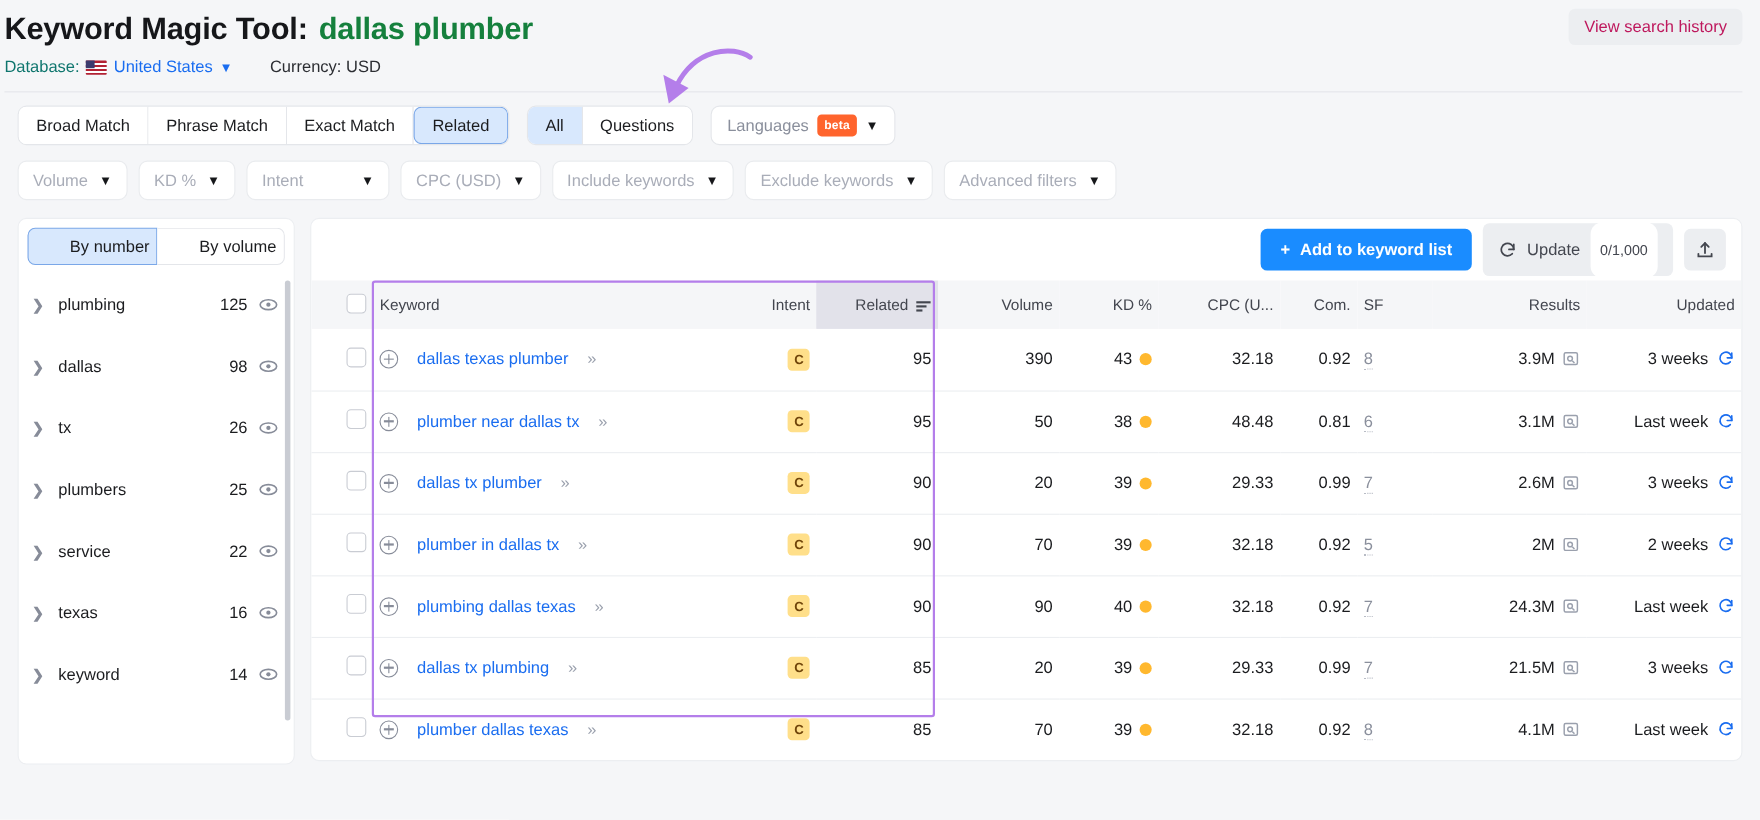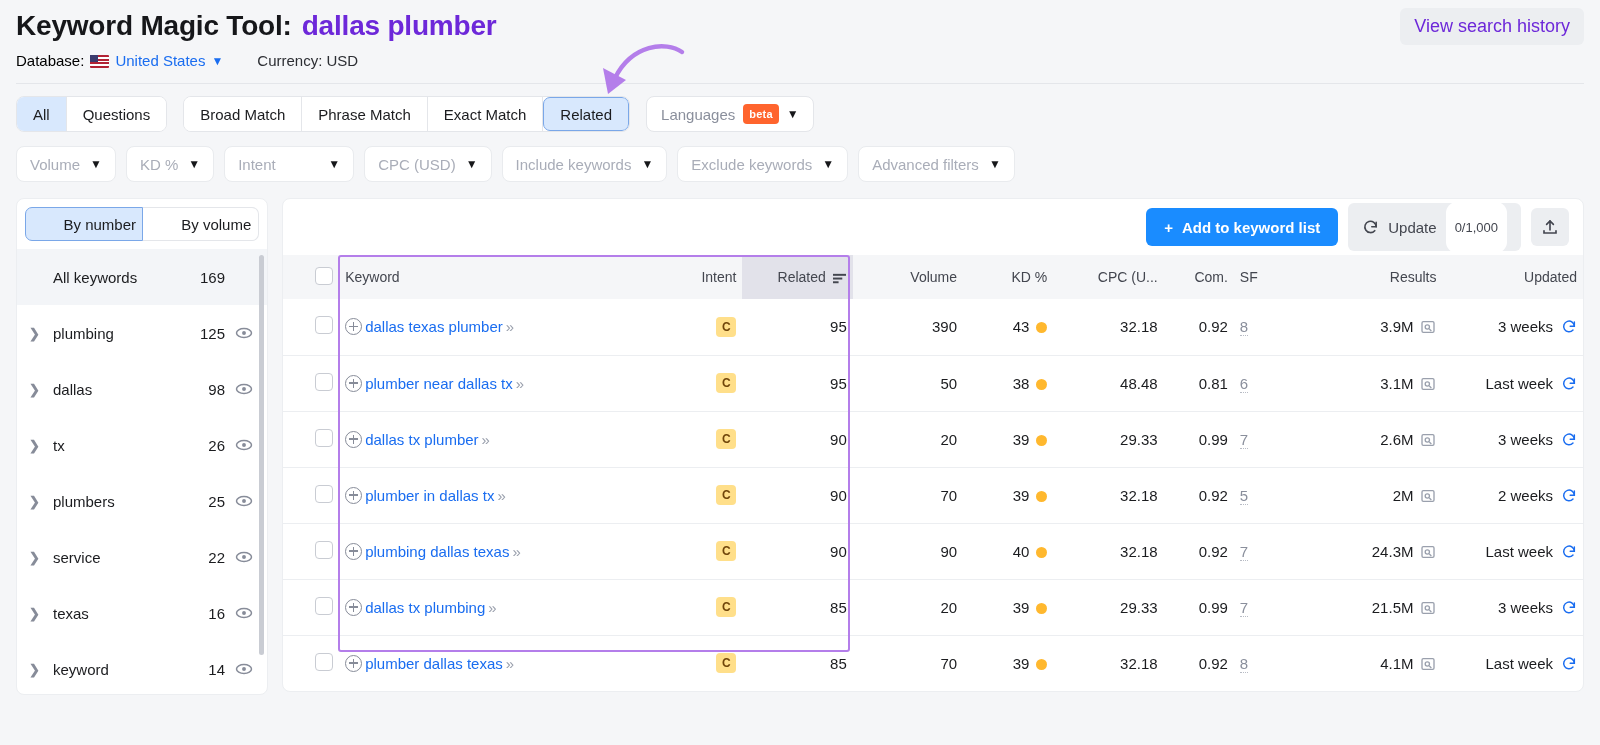--- a/index.html
+++ b/index.html
@@ -6,34 +6,34 @@
   html, body {
     margin: 0; padding: 0;
     width: 1600px; height: 745px;
     background: #f5f6f8;
     font-family: "Liberation Sans", sans-serif;
     color: #1b1c1f;
     overflow: hidden;
   }
 
   
-  .page-header { position: relative; padding: 10px 16px 0 16px; }
+  .page-header { position: relative; padding: 10px 16px 0 4px; }
   .title-row { display: flex; align-items: baseline; }
   .title-main { font-size: 28px; font-weight: bold; color: #16171a; letter-spacing: -0.2px; }
-  .title-query { font-size: 28px; font-weight: bold; color: #6d28d9; margin-left: 10px; letter-spacing: -0.2px; }
+  .title-query { font-size: 28px; font-weight: bold; color: #15803d; margin-left: 10px; letter-spacing: -0.2px; }
 
   .view-history-btn {
     position: absolute; right: 16px; top: 8px;
     background: #eceef1; border: none; border-radius: 6px;
-    padding: 8px 14px; font-size: 18px; color: #6d28d9;
+    padding: 8px 14px; font-size: 15px; color: #be185d;
     font-family: inherit; cursor: pointer;
   }
 
   .meta-row { display: flex; align-items: center; margin-top: 10px; font-size: 15px; color: #2c2e33; }
-  .meta-label { color: #000000; }
+  .meta-label { color: #0f766e; }
   .flag {
     display: inline-block; width: 19px; height: 13px; margin: 0 6px -1px 6px;
     background:
       linear-gradient(to bottom,
         #b22234 0 14.3%, #fff 14.3% 28.6%, #b22234 28.6% 42.9%, #fff 42.9% 57.1%,
         #b22234 57.1% 71.4%, #fff 71.4% 85.7%, #b22234 85.7% 100%);
     position: relative; border-radius: 1px;
   }
   .flag::before {
     content: ""; position: absolute; left: 0; top: 0; width: 8px; height: 7px; background: #3c3b6e;
@@ -160,21 +160,21 @@
     height: 56px; font-size: 15px; color: #1b1c1f; padding: 0 6px;
     border-bottom: 1px solid #eceef1; text-align: right; white-space: nowrap;
   }
   tbody tr:last-child td { border-bottom: none; }
   td.left { text-align: left; }
 
   .cb {
     width: 18px; height: 18px; border: 1px solid #c9ccd3; border-radius: 4px; background: #fff;
     display: inline-block; cursor: pointer;
   }
-  .kw-cell { display: flex; align-items: center; gap: 3px; }
+  .kw-cell { display: flex; align-items: center; gap: 17px; }
   .plus-circle {
     width: 17px; height: 17px; border: 1.5px solid #878c99; border-radius: 50%;
     position: relative; flex: 0 0 17px; cursor: pointer;
   }
   .plus-circle::before, .plus-circle::after {
     content: ""; position: absolute; background: #878c99;
   }
   .plus-circle::before { left: 3px; right: 3px; top: 6.5px; height: 1.6px; }
   .plus-circle::after { top: 3px; bottom: 3px; left: 6.5px; width: 1.6px; }
   .kw-link { color: #1a6df0; cursor: pointer; }
@@ -218,35 +218,35 @@
   <div class="hr"></div>
 </div>
 
 <div class="tabs-wrap">
   <svg class="arrow-anno" width="120" height="80" viewBox="0 0 120 80">
     <path d="M112 14 C 96 3, 62 6, 45 40" stroke="#b47eea" stroke-width="4.5" fill="none" stroke-linecap="round"></path>
     <path d="M38 56 L 33 30 L 56 42 Z" fill="#b47eea"></path>
   </svg>
 
   <div class="tabs-row">
-    <div class="seg">
-      <div class="tab active">All</div>
-      <div class="tab">Questions</div>
-    </div>
-
     <div class="seg" style="position:relative;">
       <div class="tab">Broad Match</div>
       <div class="tab">Phrase Match</div>
       <div class="tab">Exact Match</div>
       <div class="tab highlight tab-related-wrap">
         <span>Related</span>
         <span class="tab-underline"></span>
       </div>
     </div>
 
+    <div class="seg">
+      <div class="tab active">All</div>
+      <div class="tab">Questions</div>
+    </div>
+
     <div class="lang-btn">
       <span>Languages</span>
       <span class="beta-badge">beta</span>
       <span class="caret-dark">▼</span>
     </div>
   </div>
 </div>
 
 <div class="filters-row">
   <div class="filter-chip">
@@ -280,24 +280,20 @@
 </div>
 
 <div class="body-wrap">
 
   <div class="sidebar">
     <div class="side-seg">
       <div class="sbtn active">By number</div>
       <div class="sbtn">By volume</div>
     </div>
     <div class="side-list">
-      <div class="side-row allrow">
-        <span class="side-name" style="margin-left:24px;">All keywords</span>
-        <span class="side-count" style="margin-right:28px;">169</span>
-      </div>
 
       <div class="side-row">
         <span class="side-chev">❯</span>
         <span class="side-name">plumbing</span>
         <span class="side-count">125</span>
         <svg class="eye-icon" viewBox="0 0 24 24" fill="none" stroke="currentColor" stroke-width="2">
             <ellipse cx="12" cy="12" rx="10" ry="6"></ellipse>
             <circle cx="12" cy="12" r="2.6" fill="currentColor" stroke="none"></circle>
           </svg>
       </div>

